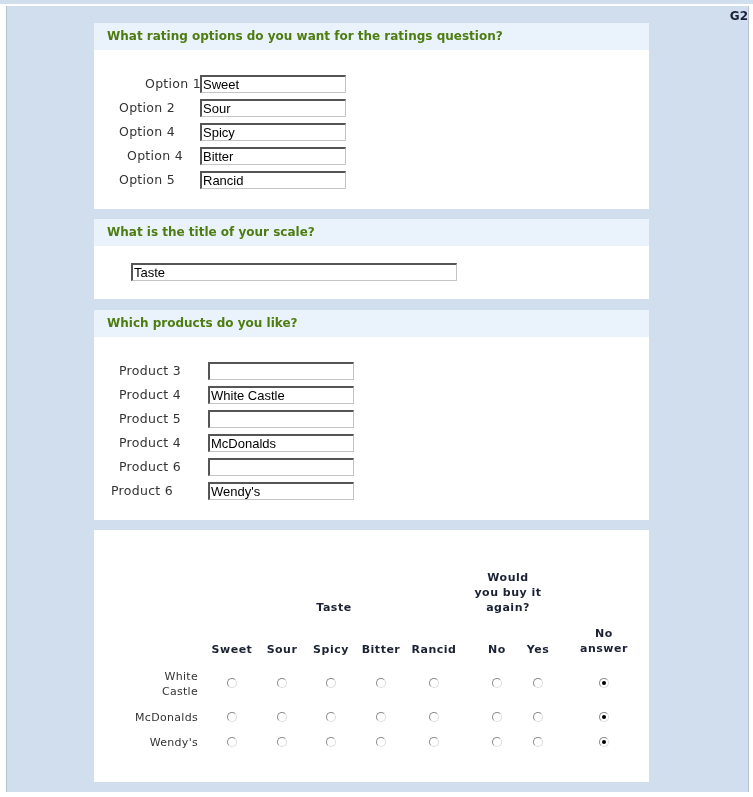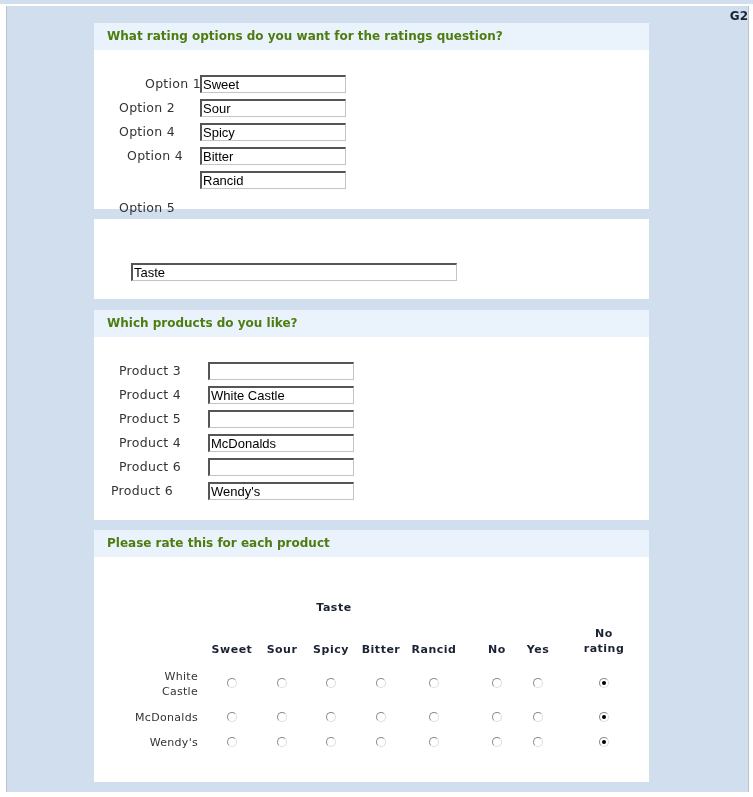--- a/index.html
+++ b/index.html
@@ -62,26 +62,27 @@
   <div class="card-head">What rating options do you want for the ratings question?</div>
   <div id="opts">
       <div class="lbl" style="left: 25px; top: 53px; margin-left: 26px;">Option 1</div>
       <div class="field" style="left: 106px; top: 52px; width: 146px;">Sweet</div>
       <div class="lbl" style="left: 25px; top: 77px;">Option 2</div>
       <div class="field" style="left: 106px; top: 76px; width: 146px;">Sour</div>
       <div class="lbl" style="left: 25px; top: 101px;">Option 4</div>
       <div class="field" style="left: 106px; top: 100px; width: 146px;">Spicy</div>
       <div class="lbl" style="left: 25px; top: 125px; margin-left: 8px;">Option 4</div>
       <div class="field" style="left: 106px; top: 124px; width: 146px;">Bitter</div>
-      <div class="lbl" style="left: 25px; top: 149px; margin-top: 28px;">Option 5</div>
+      <div class="lbl" style="left: 25px; top: 149px;">Option 5</div>
       <div class="field" style="left: 106px; top: 148px; width: 146px;">Rancid</div>
     </div>
 </div>
 
 <div class="card" style="top:219px;height:80px;">
+  <div class="card-head">What is the title of your scale?</div>
   <div class="field" style="left:37px;top:44px;width:326px;">Taste</div>
 </div>
 
 <div class="card" style="top:310px;height:210px;">
   <div class="card-head">Which products do you like?</div>
   <div id="prods">
       <div class="lbl" style="left: 25px; top: 53px;">Product 3</div>
       <div class="field" style="left: 114px; top: 52px; width: 146px;"></div>
       <div class="lbl" style="left: 25px; top: 77px;">Product 4</div>
       <div class="field" style="left: 114px; top: 76px; width: 146px;">White Castle</div>
@@ -90,31 +91,31 @@
       <div class="lbl" style="left: 25px; top: 125px;">Product 4</div>
       <div class="field" style="left: 114px; top: 124px; width: 146px;">McDonalds</div>
       <div class="lbl" style="left: 25px; top: 149px;">Product 6</div>
       <div class="field" style="left: 114px; top: 148px; width: 146px;"></div>
       <div class="lbl" style="left: 17px; top: 173px;">Product 6</div>
       <div class="field" style="left: 114px; top: 172px; width: 146px;">Wendy's</div>
     </div>
 </div>
 
 <div class="card" style="top:530px;height:252px;">
-  <div class="card-head">Please rate this for each product</div>
   <div class="th" style="left:200px;top:70px;width:80px;">Taste</div>
+  <div class="th" style="left:380px;top:40px;width:68px;">Would you buy it again?</div>
   <div id="grid">
       <div class="th" style="left: 113px; width: 50px; top: 112px;">Sweet</div>
       <div class="th" style="left: 168px; width: 40px; top: 112px;">Sour</div>
       <div class="th" style="left: 213px; width: 48px; top: 112px;">Spicy</div>
       <div class="th" style="left: 263px; width: 48px; top: 112px;">Bitter</div>
       <div class="th" style="left: 312px; width: 56px; top: 112px;">Rancid</div>
       <div class="th" style="left: 388px; width: 30px; top: 112px;">No</div>
       <div class="th" style="left: 426px; width: 36px; top: 112px;">Yes</div>
-      <div class="th" style="left: 480px; width: 60px; top: 96px;">No rating</div>
+      <div class="th" style="left: 480px; width: 60px; top: 96px;">No answer</div>
       <div class="rlabel" style="left: 20px; width: 84px; top: 139px; padding-left: 44px; box-sizing: border-box;">White Castle</div>
       <div class="radio" style="left: 133px; top: 148px;"></div>
       <div class="radio" style="left: 183px; top: 148px;"></div>
       <div class="radio" style="left: 232px; top: 148px;"></div>
       <div class="radio" style="left: 282px; top: 148px;"></div>
       <div class="radio" style="left: 335px; top: 148px;"></div>
       <div class="radio" style="left: 398px; top: 148px;"></div>
       <div class="radio" style="left: 439px; top: 148px;"></div>
       <div class="radio on" style="left: 505px; top: 148px;"></div>
       <div class="rlabel" style="left: 20px; width: 84px; top: 180px;">McDonalds</div>

